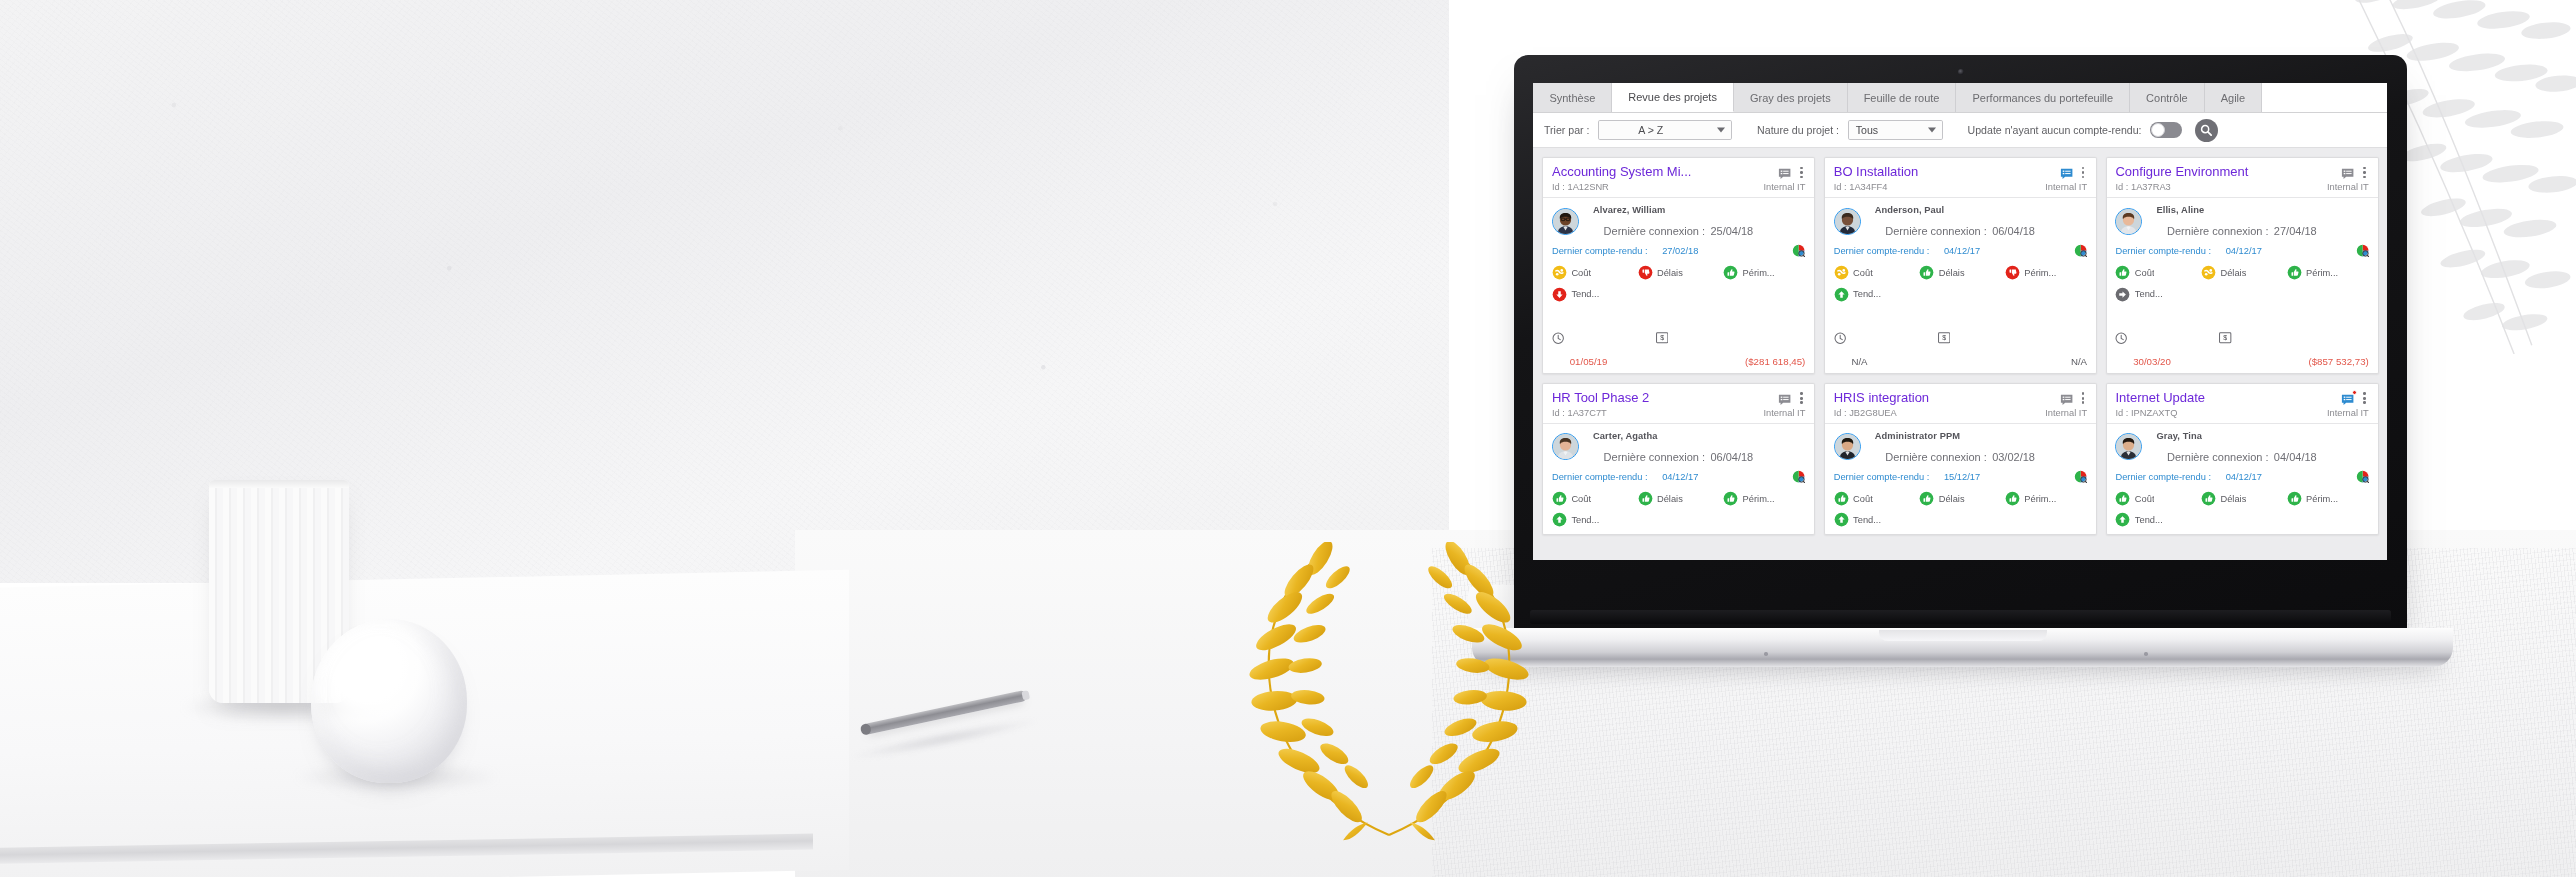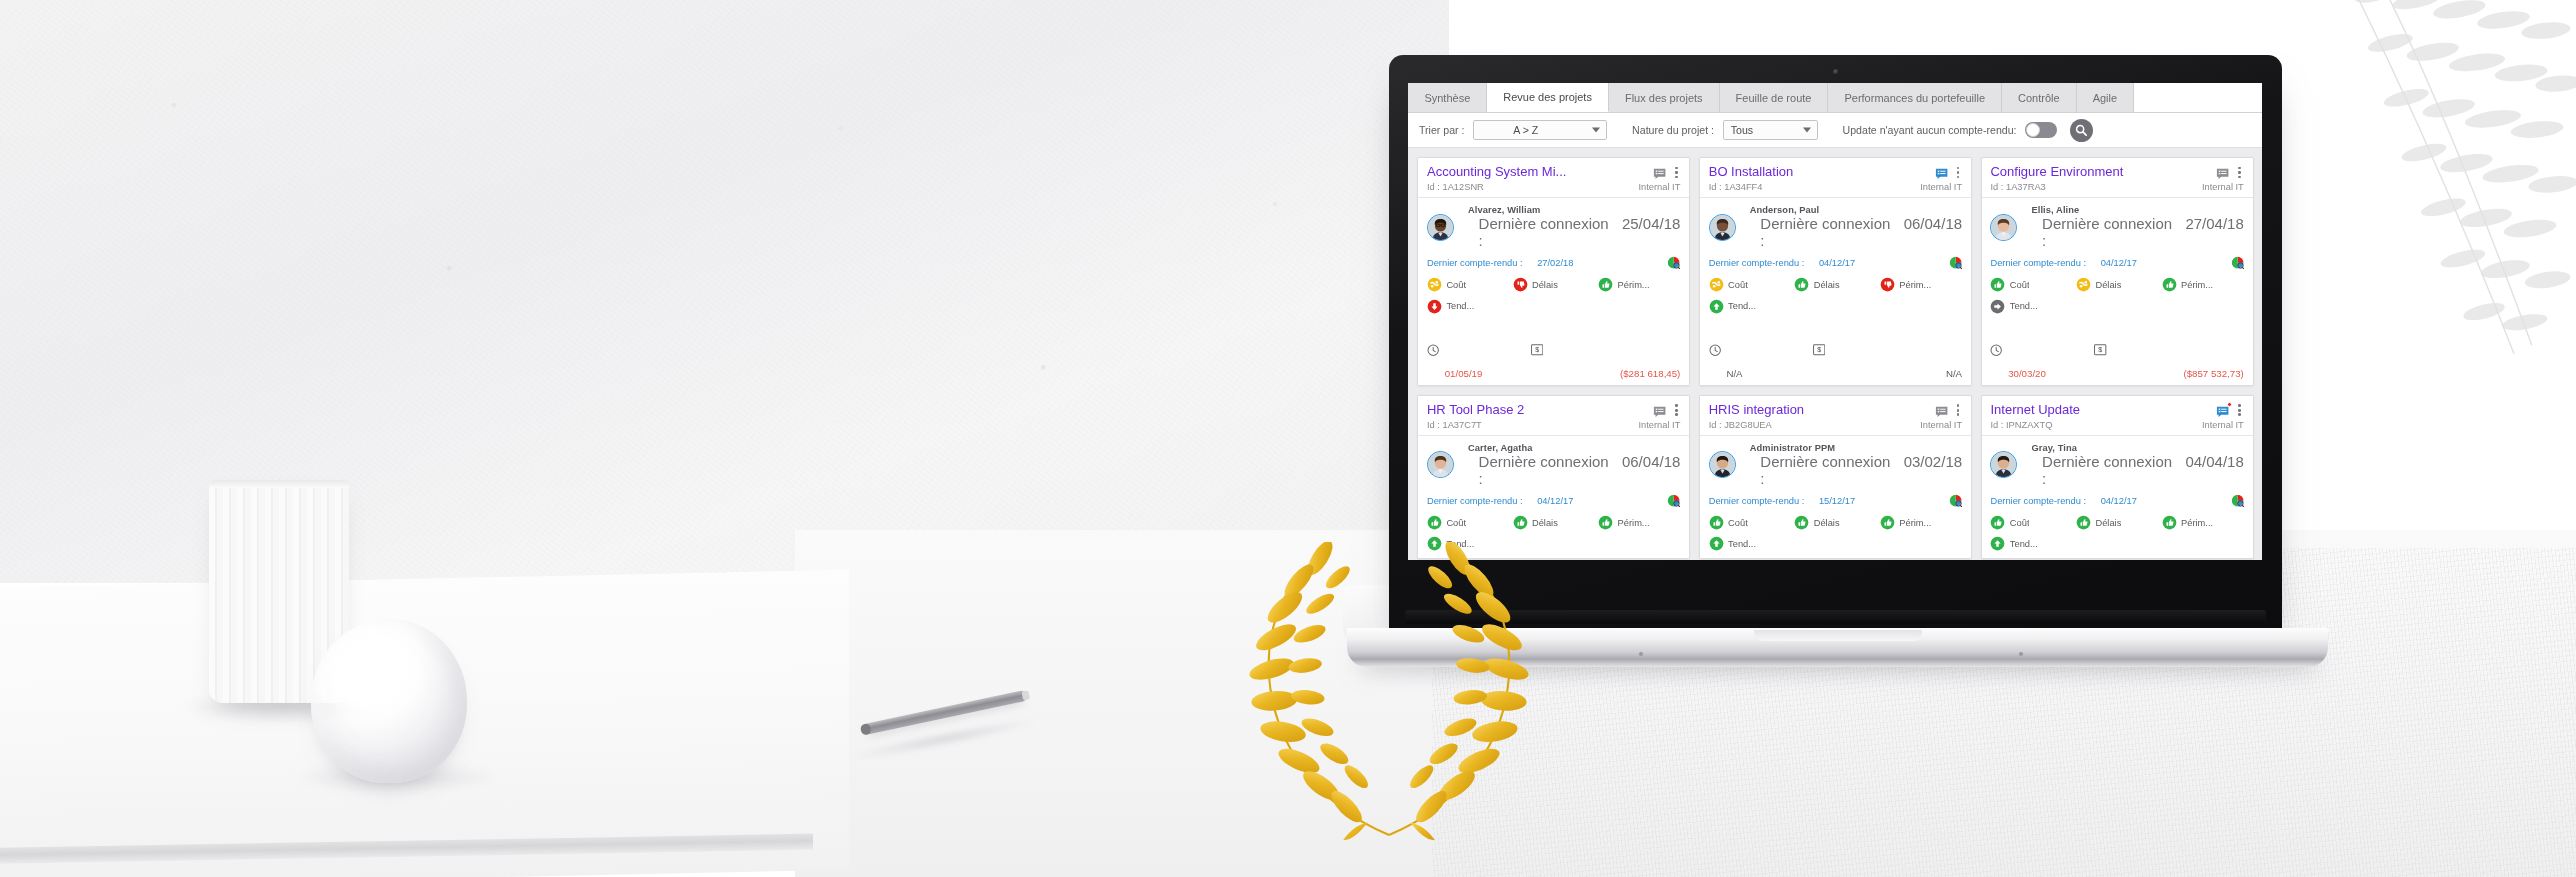--- a/index.html
+++ b/index.html
@@ -153,21 +153,21 @@
   .fern {
     position:absolute;
     right: -8.8px; top: -26.5px;
     width: 292px; height: 380px;
     opacity: .5;
   }
 
   
   #laptop {
     position:absolute;
-    left: 1389px; top: 55px;
+    left: 1514px; top: 55px;
     width: 807px; height: 619px;
   }
   .lid {
     position:absolute;
     left: 0; top: 0;
     width: 893px; height: 583px;
     background: linear-gradient(165deg,#2a2a2d 0%, #141416 35%, #0c0c0e 100%);
     border-radius: 14px 14px 3.5px 3.5px;
     box-shadow: 0 19.4px 39px -19.4px rgba(60,60,66,.55);
   }
@@ -340,21 +340,21 @@
   .card-body { padding: 7px 8.8px 6.2px; }
   .owner-row { display:flex; align-items:center; gap:14px; }
   .avatar {
     width: 27px; height:27px; border-radius:50%;
     border: 1.8px solid #2196f3;
     flex:none; overflow:hidden;
     background: #cfd8dc;
   }
   .owner-info { flex:1; min-width:0; }
   .owner-name { font-size: 9.3px; color:#54545a; font-weight:700; letter-spacing:0.1px; }
-  .owner-last { display:flex; gap:5.3px; font-size:15px; color:#6e6e74; margin-top:0; padding-left: 10.6px; }
+  .owner-last { display:flex; gap:5.3px; font-size:11px; color:#6e6e74; margin-top:10px; padding-left: 10.6px; }
 
   .report-row {
     display:flex; align-items:center; justify-content:space-between;
     margin-top: 7px;
     font-size: 9.3px;
   }
   .report-label { color:#2e8bd0; }
   .report-date { color:#2e8bd0; margin-left: 12px; text-align: right; }
   .pie-icon { width:13.3px; height:13.3px; flex:none; }
 
@@ -464,21 +464,21 @@
       <div class="screen">
 
         <div class="tabbar">
           <div class="tab">
               <span>Synthèse</span>
             </div>
           <div class="tab active">
               <span>Revue des projets</span>
             </div>
           <div class="tab">
-              <span>Flux des projets</span>
+              <span>Gray des projets</span>
             </div>
           <div class="tab">
               <span>Feuille de route</span>
             </div>
           <div class="tab">
               <span>Performances du portefeuille</span>
             </div>
           <div class="tab">
               <span>Contrôle</span>
             </div>

